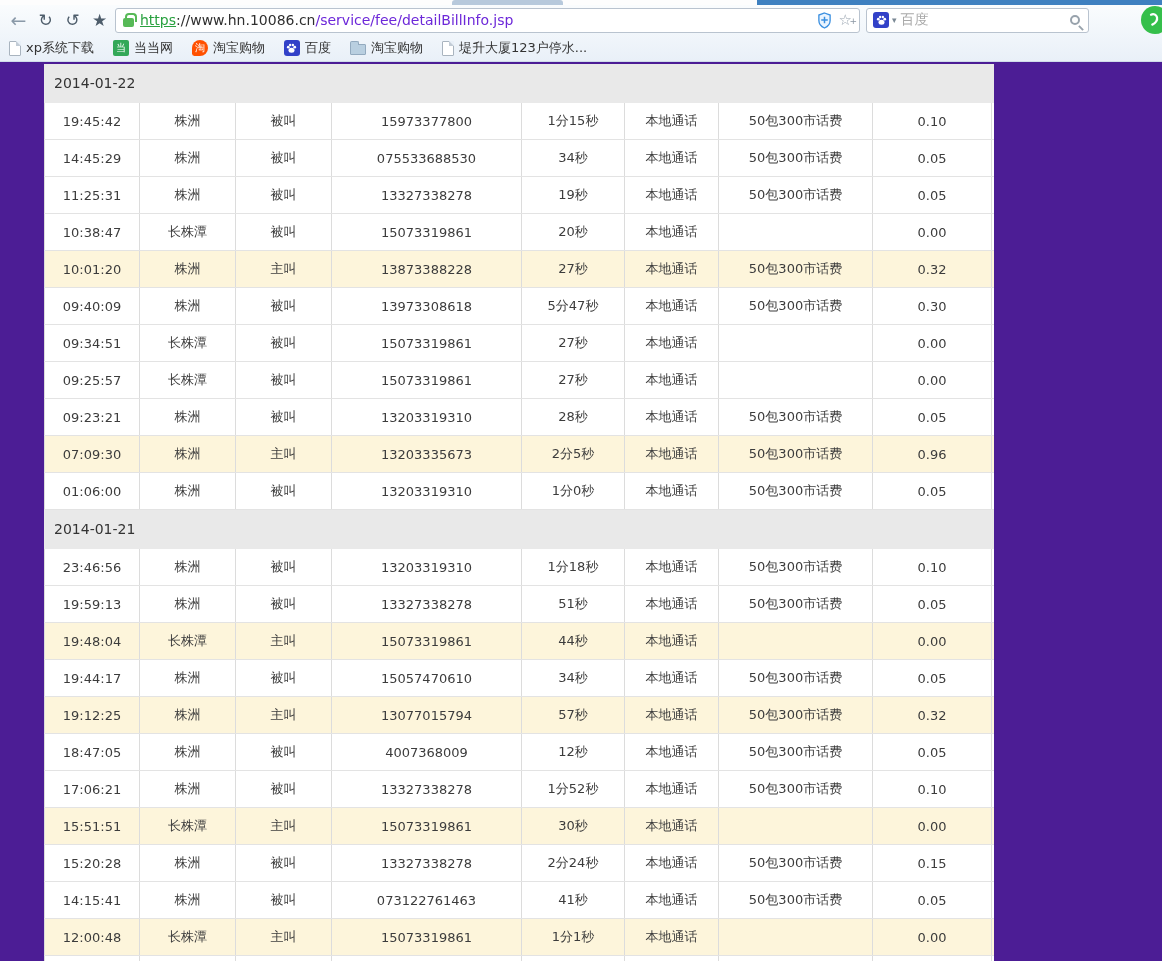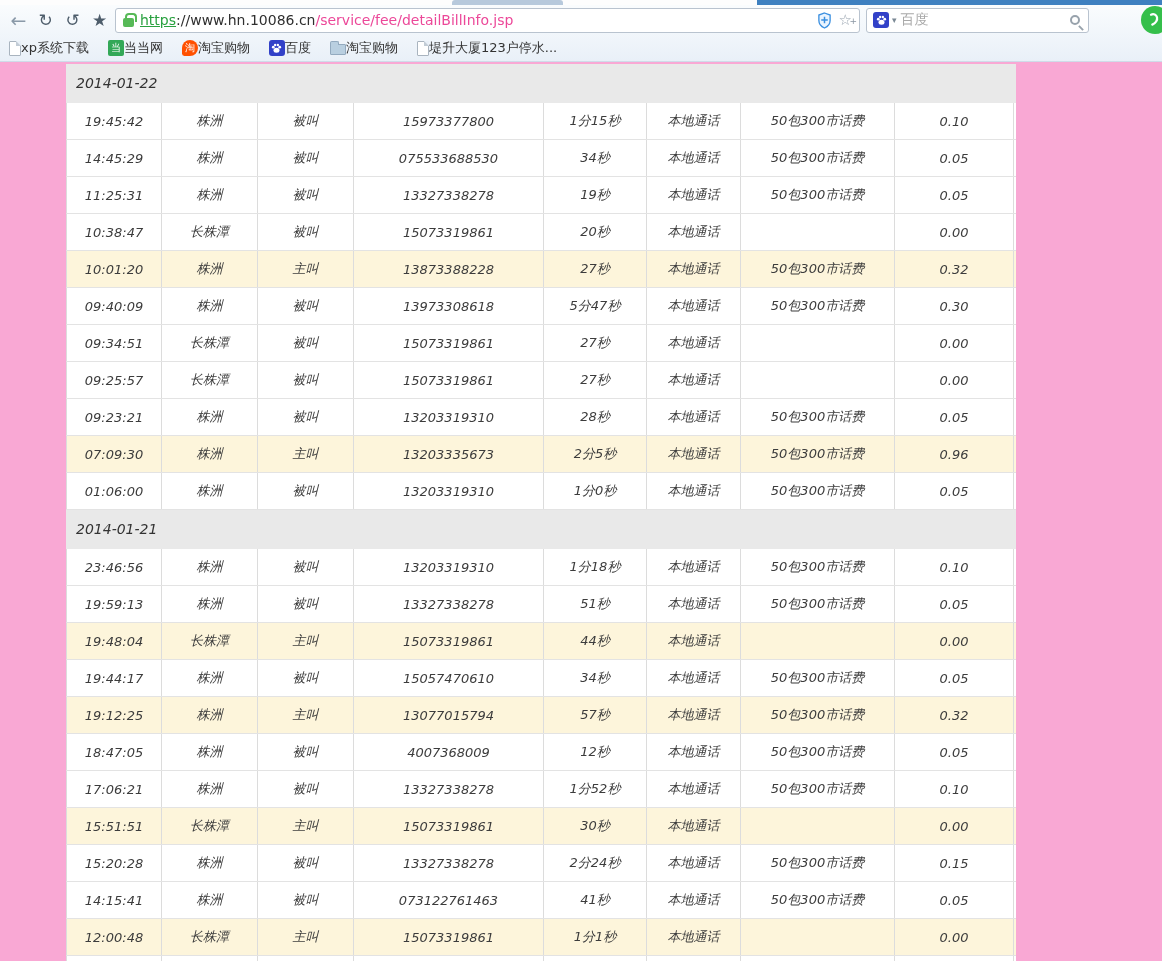--- a/index.html
+++ b/index.html
@@ -18,58 +18,58 @@
   .tool-btn.back { color:#8a99a8; font-size:19px; }
 
   .urlbar { width:745px; height:25px; background:#fff; border:1px solid #b9c3cf; border-radius:3px;
     display:flex; align-items:center; padding:0 7px; margin-left:2px; }
   .lock { position:relative; width:11px; height:9px; background:#57b957; border-radius:2px; margin-right:6px; margin-top:4px; }
   .lock:before { content:""; position:absolute; left:1.5px; top:-5px; width:8px; height:7px;
     border:2px solid #57b957; border-bottom:none; border-radius:4px 4px 0 0; }
   .url-text { font-size:14px; white-space:nowrap; }
   .u-scheme { color:#29a13f;text-decoration:underline; }
   .u-host   { color:#2f2f2f; }
-  .u-path   { color:#ec4899; }
+  .u-path   { color:#6d28d9; }
   .urlbar .right-icons { margin-left:auto; display:flex; align-items:center; gap:7px; }
   .shield { width:15px; height:17px; }
   .star-add { position:relative; color:#9aa5b1; font-size:15px; line-height:15px; }
   .star-add i { position:absolute; right:-5px; bottom:-1px; font-style:normal; font-size:9px; color:#8b97a3; }
 
   .searchbox { width:223px; height:25px; background:#fff; border:1px solid #b9c3cf; border-radius:3px;
     display:flex; align-items:center; padding:0 6px; margin-left:6px; }
   .engine-icon { width:16px; height:16px; background:#3241c8; border-radius:3px; display:flex;
     align-items:center; justify-content:center; }
   .drop-arrow { font-size:9px; color:#7a8894; margin:0 4px 0 3px; }
   .search-placeholder { font-size:14px; color:#a9a9a9; flex:1; }
   .magnifier { position:relative; width:10px; height:10px; border:2px solid #98a2ac; border-radius:50%; margin-right:2px; }
   .magnifier:after { content:""; position:absolute; width:2px; height:6px; background:#98a2ac;
     left:8px; top:8px; transform:rotate(-45deg); }
 
   .messenger { margin-left:auto; margin-right:-12px; width:28px; height:28px; border-radius:50%;
     background:#35bf4b; display:flex; align-items:center; justify-content:center; flex:0 0 auto; }
 
   .bookmarks { height:26px; display:flex; align-items:center; padding:0 9px; gap:19px;
     font-size:13px; color:#333; }
-  .bm { display:flex; align-items:center; white-space:nowrap; cursor:default; }
+  .bm { display:flex; align-items:center; gap:5px; white-space:nowrap; cursor:default; }
   .icon-page { position:relative; width:12px; height:15px; background:#fff; border:1px solid #a9b4bf; border-radius:1px; }
   .icon-page:after { content:""; position:absolute; right:-1px; top:-1px; border-style:solid;
     border-width:0 5px 5px 0; border-color:transparent #e9f0f8 #c2ccd6 transparent; }
   .icon-dangdang { width:16px; height:16px; background:#33a858; color:#fff; font-size:10px;
     line-height:16px; text-align:center; border-radius:2px; }
   .icon-taobao { width:16px; height:16px; background:#ff5000; color:#fff; font-size:10px;
     line-height:16px; text-align:center; border-radius:50% 50% 50% 15%; }
   .icon-baidu { width:16px; height:16px; background:#3241c8; border-radius:3px; display:flex;
     align-items:center; justify-content:center; }
   .icon-folder { position:relative; width:16px; height:11px; background:#b9cfe0; border:1px solid #93aabf;
     border-radius:1px; margin-top:3px; }
   .icon-folder:before { content:""; position:absolute; left:-1px; top:-4px; width:7px; height:3px;
     background:#b9cfe0; border:1px solid #93aabf; border-bottom:none; border-radius:2px 2px 0 0; }
 
   
-  .page { background:#f9a8d4; padding:2px 0 0 66px;font-style:italic; }
+  .page { background:#4c1d95; padding:2px 0 0 44px; }
   .bill { width:950px; }
   .group-hd { height:39px; line-height:39px; background:#e9e9e9; padding-left:10px;
     font-size:14px; color:#333; }
   .row { display:flex; height:37px; border-bottom:1px solid #e3e3e3; background:#fff; }
   .row.hl { background:#fdf5db; }
   .row.stub { height:5px; border-bottom:none; }
   .cell { border-left:1px solid #dcdcdc; display:flex; align-items:center; justify-content:center;
     font-size:13px; color:#3c3c3c; overflow:hidden; }
   .cell:last-child { border-right:1px solid #dcdcdc; }
   .c0{width:95px;} .c1{width:96px;} .c2{width:96px;} .c3{width:190px;}

